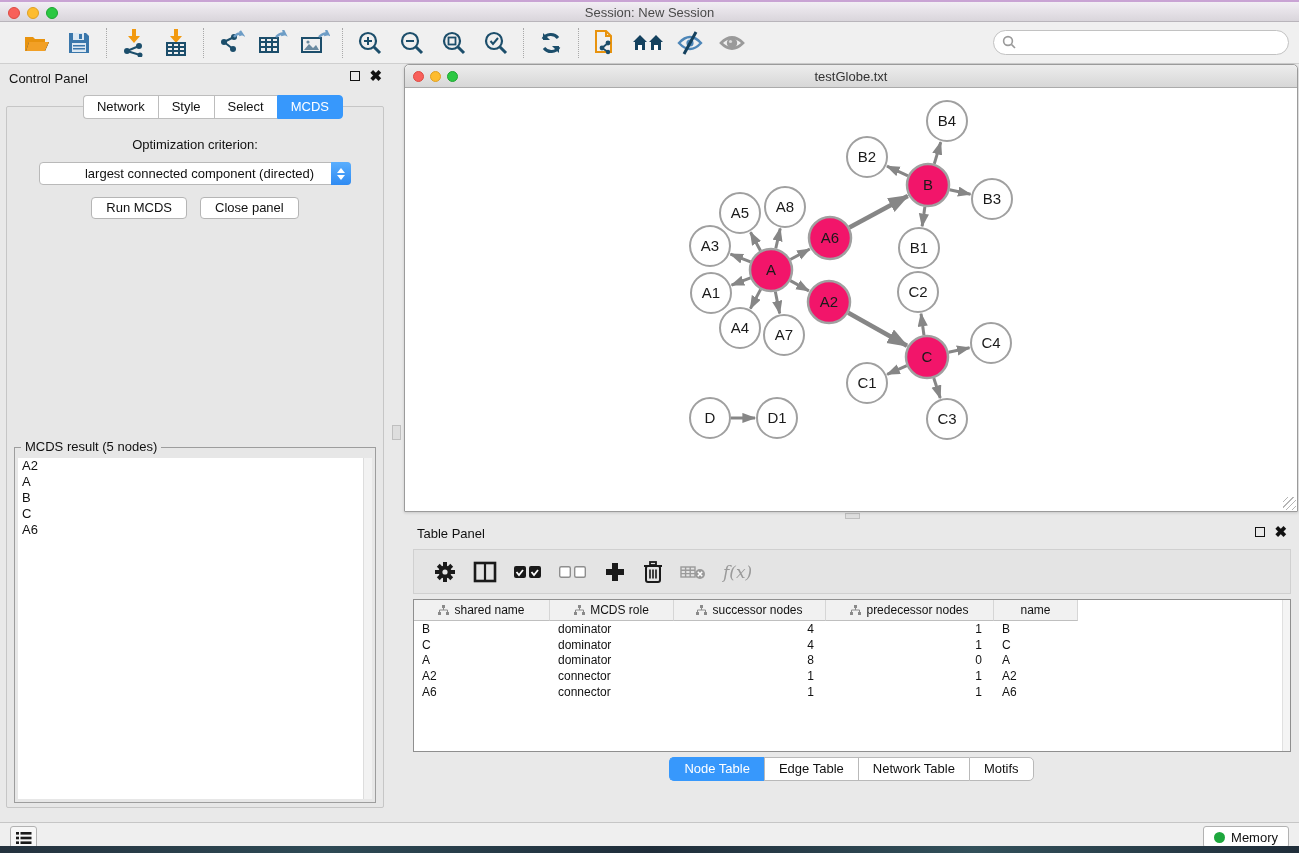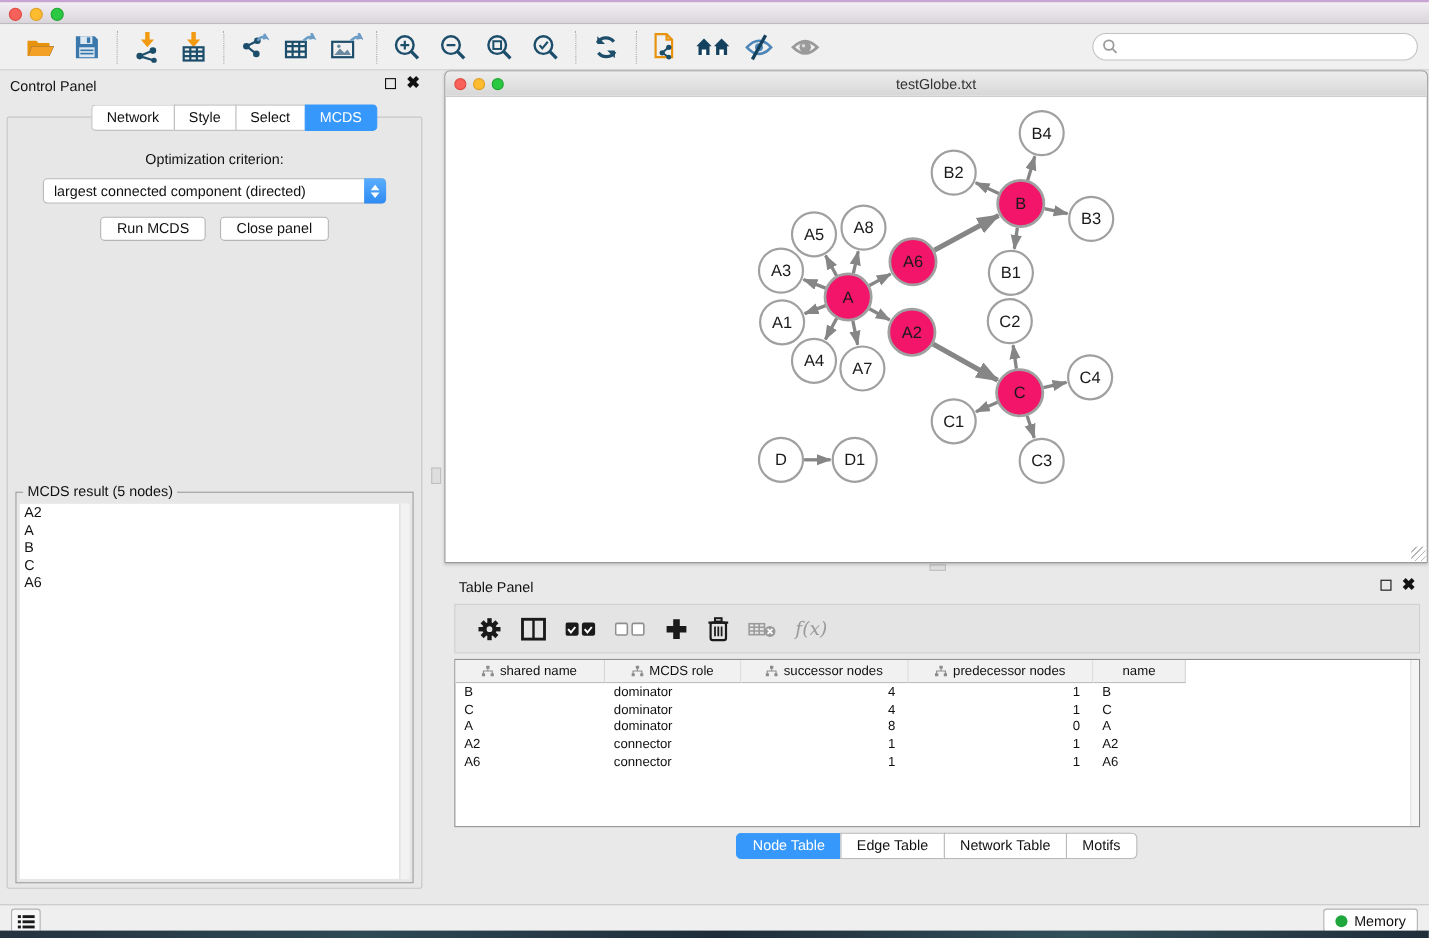--- a/index.html
+++ b/index.html
@@ -36,21 +36,21 @@
   .cp-tabs { position:absolute; left:0; right:0; top:31px; display:flex; justify-content:center; z-index:3;padding-left:36px; }
   .tabbtn { font-size:13px; color:#111; background:#fff; border:1px solid #bdbdbd; border-right:none;
     padding:3px 13px 4px 13px; }
   .tabbtn:first-child { border-radius:4px 0 0 4px; }
   .tabbtn:last-child { border-right:1px solid #a21caf; border-radius:0 4px 4px 0; }
   .tabbtn.active { background:#3798fc; color:#fff; border-color:#3798fc; }
   .cp-body { position:absolute; left:6px; right:6px; top:42px; bottom:6px; background:#e7e7e7;
     border:1px solid #c6c6c6; border-radius:2px; }
   .opt-label { text-align:center; margin-top:30px; font-size:13px; color:#111; }
   .dropdown { position:relative; margin:10px auto 0 auto; width:312px; height:23px; background:#fff;
-    border:1px solid #b9b9b9; border-radius:4px; font-size:13px; color:#111; line-height:21px; padding-left:9px; }
+    border:1px solid #b9b9b9; border-radius:4px; font-size:13px; color:#111; line-height:21px; padding-left:9px;text-align:center; }
   .dd-step { position:absolute; right:-1px; top:-1px; width:20px; height:23px; background:linear-gradient(#5aaefe,#2f8bf2);
     border-radius:0 4px 4px 0; display:flex; flex-direction:column; align-items:center; justify-content:center; gap:2px; }
   .dd-step .tri-up { width:0; height:0; border-left:4px solid transparent; border-right:4px solid transparent; border-bottom:5px solid #fff; }
   .dd-step .tri-dn { width:0; height:0; border-left:4px solid transparent; border-right:4px solid transparent; border-top:5px solid #fff; }
   .cp-buttons { display:flex; justify-content:center; gap:13px; margin-top:12px; }
   .btn { background:#fff; border:1px solid #b5b5b5; border-radius:4px; font-size:13px; color:#111;
     padding:2px 14px 3px 14px; height:22px; }
   .result-box { position:absolute; left:7px; right:7px; top:340px; bottom:4px; border:1px solid #9d9d9d; background:#e7e7e7; }
   .result-legend { position:absolute; left:6px; top:-9px; background:#e7e7e7; padding:0 4px; font-size:13px; color:#111; }
   .result-list { position:absolute; left:3px; right:3px; top:10px; bottom:3px; background:#fff; overflow:hidden; }
@@ -109,20 +109,21 @@
 <body>
 
 <div class="stage">
 
   <div class="titlebar">
     <div class="lights">
       <span class="light red"></span>
       <span class="light yellow"></span>
       <span class="light green"></span>
     </div>
+    <div class="title">Session: New Session</div>
   </div>
 
   <div class="toolbar">
     <div class="tgroup">
       <span class="tbtn">
         <svg width="28" height="24" viewBox="0 0 28 24">
             <path d="M2 6 h8 l2 2 h10 v3 H6 L3 20 H2 z" fill="#e8930e"></path>
             <path d="M6 11 h20 l-4 9 H3 z" fill="#f6a племя"></path>
             <path d="M6 11 h20 l-4 9 H3 z" fill="#f2a026"></path>
           </svg>

